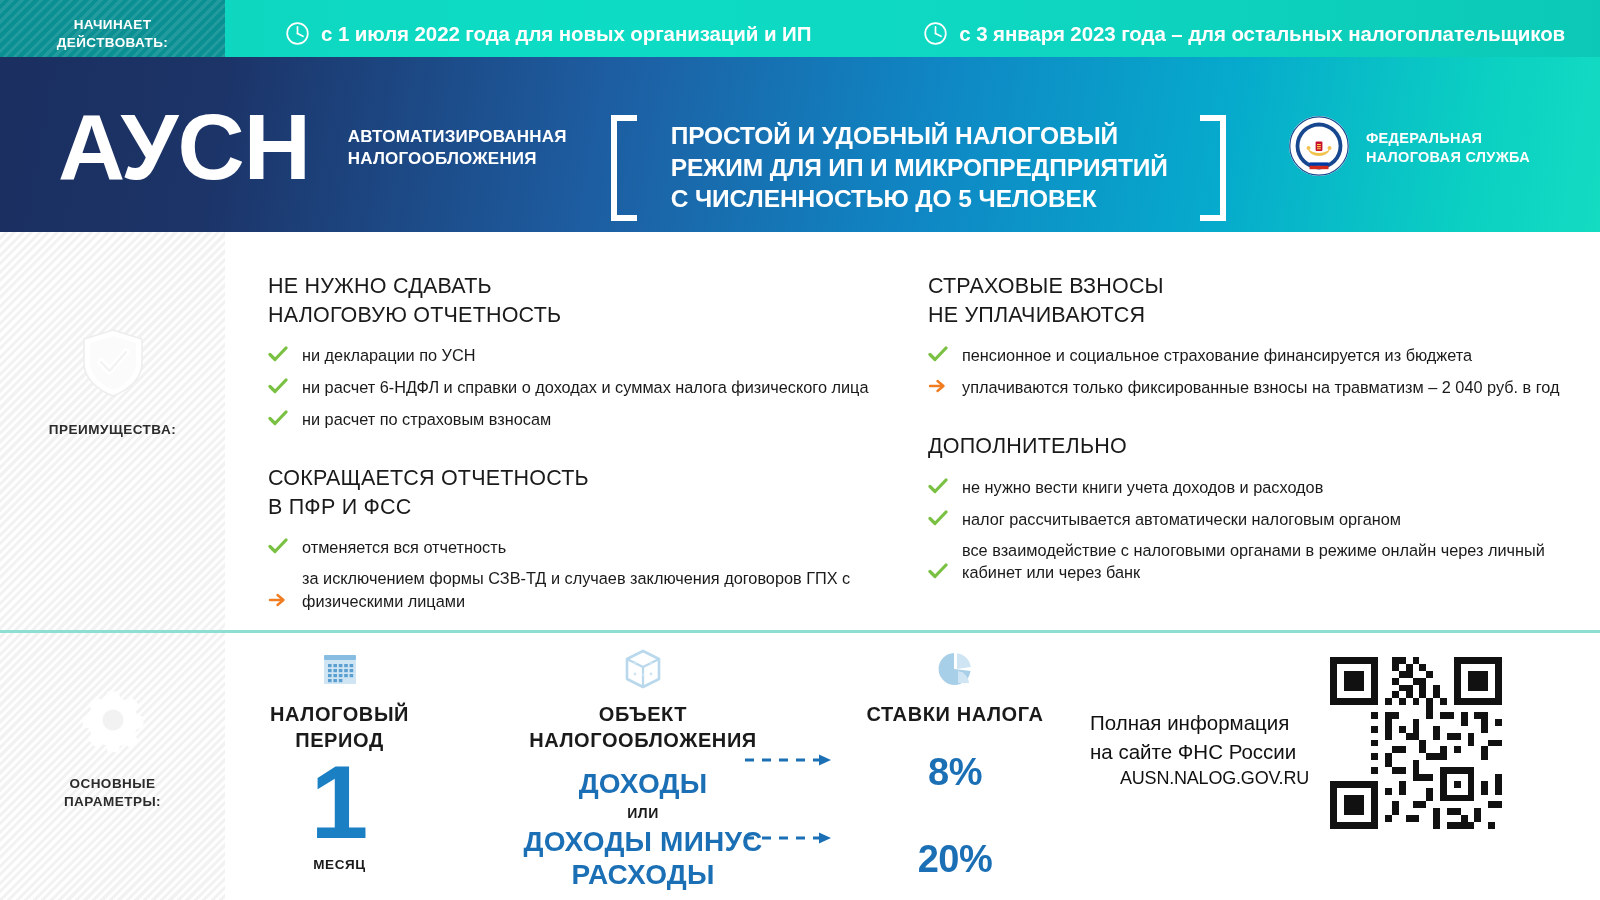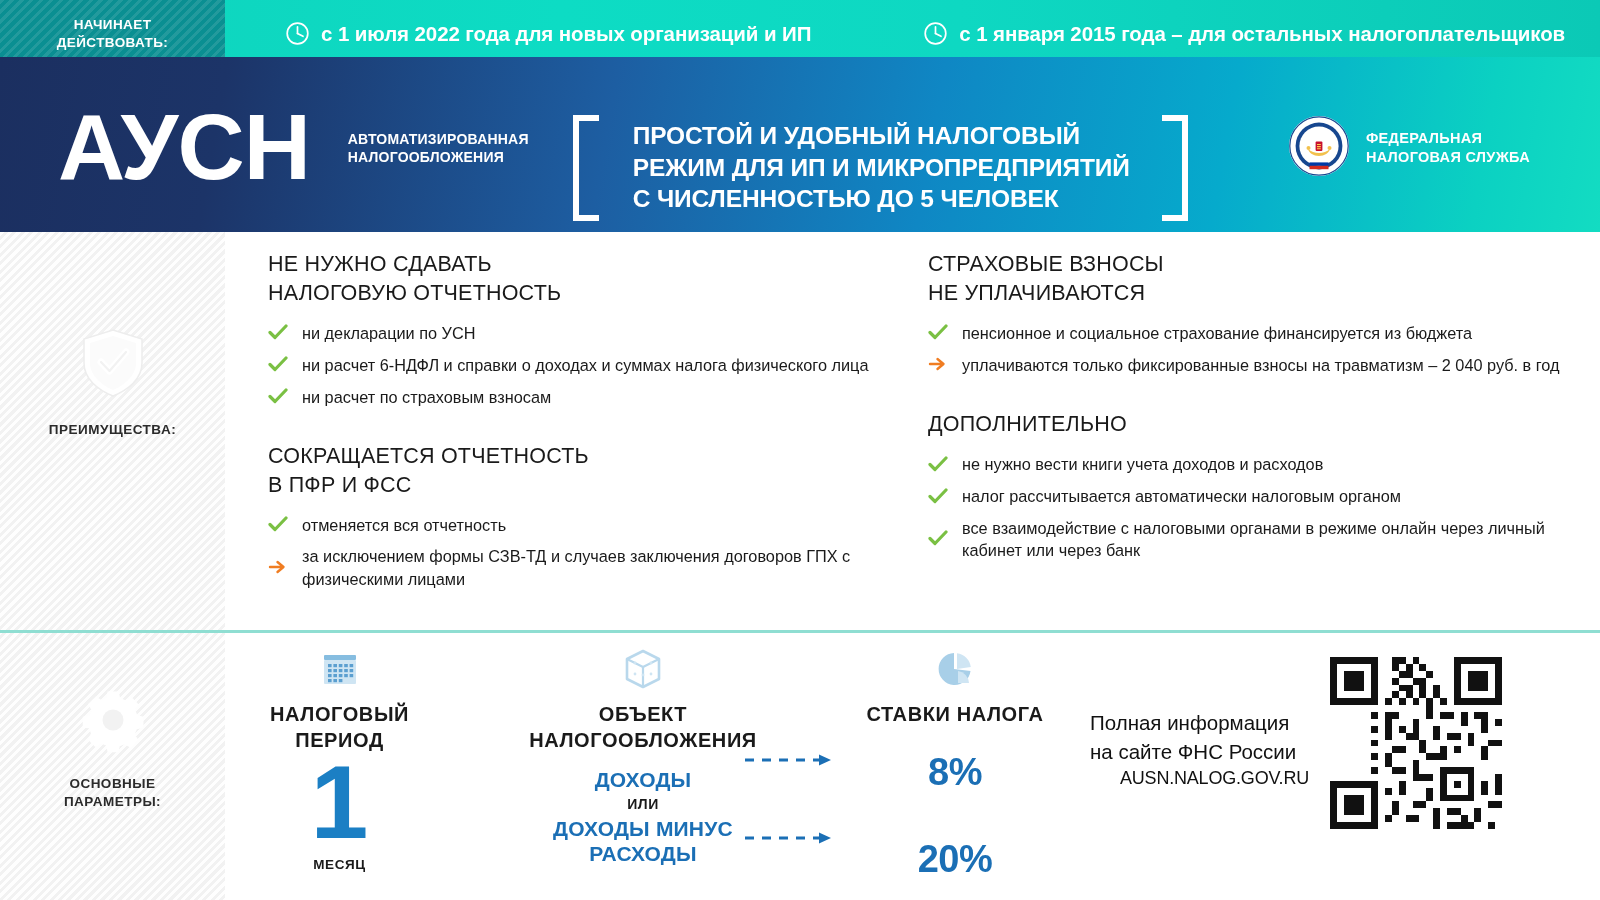--- a/index.html
+++ b/index.html
@@ -37,21 +37,21 @@
   .header {
     position:absolute; left:0; top:57px; width:1600px; height:182px;
     background: linear-gradient(100deg,#1b2f60 0%, #1c3468 14%, #1d5ea2 38%, #0f87c4 58%, #06aacc 76%, #0bd1c2 92%, #13dcc2 100%);
     display:flex; align-items:center;
   }
   .logo-ausn {
     margin-left:58px; color:#fff; font-size:93px; font-weight:800;
     letter-spacing:-1px; line-height:.88; font-family:"Liberation Sans", sans-serif;
   }
   .logo-sub {
-    margin-left:38px; color:#fff; font-size:14px; font-weight:700;
+    margin-left:38px; color:#fff; font-size:17px; font-weight:700;
     line-height:1.32; letter-spacing:.2px;
   }
   .bracket-group { margin-left:44px; display:flex; align-items:center;margin-top:39px; }
   .brk { width:26px; height:106px; border:6px solid #fff; }
   .brk.l { border-right:none; }
   .brk.r { border-left:none; }
   .tagline {
     margin:0 32px 0 34px; color:#fff; font-size:24.5px; font-weight:800;
     line-height:1.30; letter-spacing:-0.1px; white-space:nowrap;
   }
@@ -69,45 +69,45 @@
   .side-cell.params { top:455px; }
   .side-label {
     margin-top:18px; color:#2b2b2b; font-size:13.5px; font-weight:700;
     letter-spacing:.5px; text-align:center; line-height:1.3;
   }
 
   .divider { position:absolute; left:0; top:630px; width:1600px; height:3px; background:#8fded2; }
 
   
   .content { position:absolute; left:225px; top:232px; width:1375px; height:398px; background:#fff; }
-  .cols { position:absolute; left:43px; top:18px; width:1320px; display:flex; }
+  .cols { position:absolute; left:43px; top:40px; width:1320px; display:flex; }
   .col { width:660px; }
   .col.right { padding-left:0px; }
   .blk-title {
     color:#1a1a1a; font-size:21.5px; font-weight:400; line-height:1.33;
     letter-spacing:.2px; margin-bottom:14px; text-transform:uppercase;
   }
   .blk { margin-bottom:34px; }
   ul.bul { list-style:none; }
-  ul.bul li { display:flex; align-items:center; margin-bottom:9px; }
+  ul.bul li { display:flex; align-items:flex-end; margin-bottom:9px; }
   .mk { flex:0 0 34px; width:34px; padding-top:3px; }
   .li-text { font-size:16.3px; color:#1a1a1a; line-height:1.36; max-width:590px; }
   .li-text.wide { max-width:615px; }
 
   
   .bottom { position:absolute; left:225px; top:633px; width:1375px; height:267px; background:#fff; }
   .param { position:absolute; display:flex; flex-direction:column; align-items:center; }
   .param .picon { height:44px; display:flex; align-items:center; justify-content:center; }
   .param-label {
     margin-top:10px; color:#1a1a1a; font-size:20px; font-weight:700;
     letter-spacing:.6px; text-align:center; line-height:1.3;
   }
   .big-one { color:#1b7fc4; font-size:104px; font-weight:800; line-height:.92; margin-top:2px; }
   .month { color:#1a1a1a; font-size:13.5px; font-weight:700; letter-spacing:.6px; margin-top:6px; }
-  .obj-val { color:#1b6fb5; font-size:21px; font-weight:800; letter-spacing:.2px; text-align:center; line-height:1.2; }
+  .obj-val { color:#1b6fb5; font-size:28px; font-weight:800; letter-spacing:.2px; text-align:center; line-height:1.2; }
   .obj-or { color:#1a1a1a; font-size:14px; font-weight:700; letter-spacing:.6px; margin:4px 0; }
   .rate { color:#1b6fb5; font-size:38px; font-weight:800; letter-spacing:-.5px; }
   .arrow-row { position:absolute; }
 
   
   .info-block { position:absolute; left:865px; top:75px; text-align:left; }
   .info-line { color:#111; font-size:20.5px; line-height:1.42; }
   .info-url { color:#111; font-size:18px; font-weight:400; letter-spacing:-.2px; line-height:1.42;margin-left:30px; }
   .qr-wrap { position:absolute; left:1105px; top:24px; }
 </style>
@@ -135,21 +135,21 @@
       </div>
 
       <div class="tb-item second">
         <span class="clock">
           <svg viewBox="0 0 25 25" width="25" height="25">
             <circle cx="12.5" cy="12.5" r="10.3" fill="none" stroke="#ffffff" stroke-width="1.7"></circle>
             <line x1="12.5" y1="12.5" x2="12.5" y2="5.8" stroke="#ffffff" stroke-width="1.7" stroke-linecap="round"></line>
             <line x1="12.5" y1="12.5" x2="18" y2="15.3" stroke="#ffffff" stroke-width="1.7" stroke-linecap="round"></line>
           </svg>
         </span>
-        <span class="tb-text">с 1 января 2015 года – для остальных налогоплательщиков</span>
+        <span class="tb-text">с 3 января 2023 года – для остальных налогоплательщиков</span>
       </div>
 
     </div>
   </div>
 
   <div class="header">
     <div class="logo-ausn">АУСН</div>
     <div class="logo-sub">
       <div>АВТОМАТИЗИРОВАННАЯ</div>
       <div>НАЛОГООБЛОЖЕНИЯ</div>

